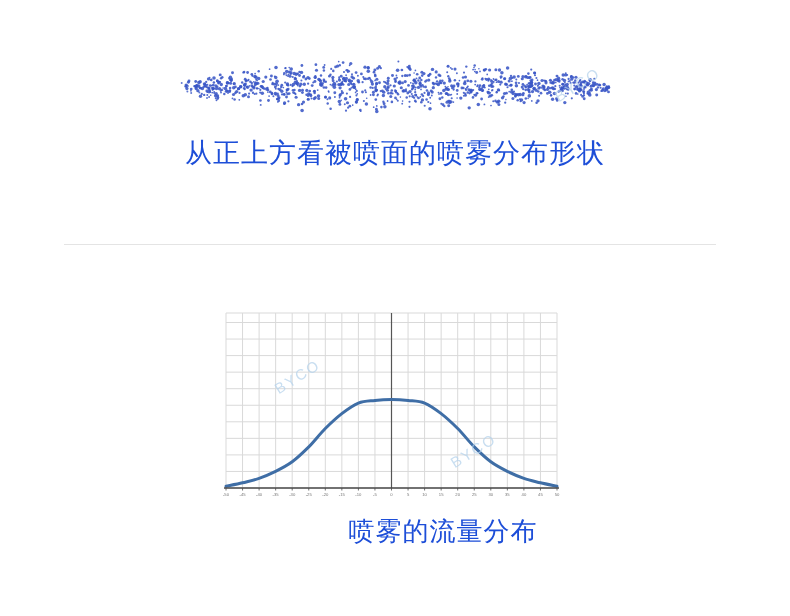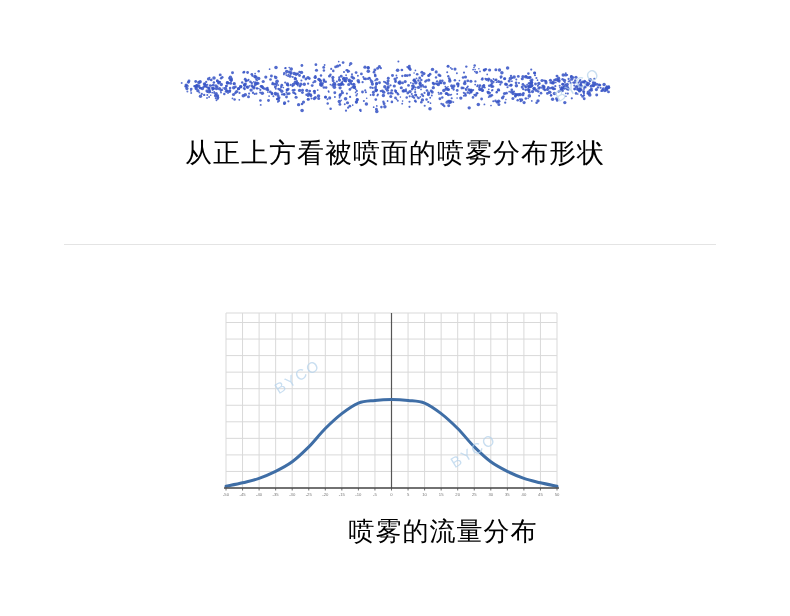--- a/index.html
+++ b/index.html
@@ -1,18 +1,18 @@
 <!DOCTYPE html>
 <html><head>
 <meta charset="utf-8">
 <style>
   html,body{margin:0;padding:0;background:#fff;}
   body{font-family:"Liberation Sans","DejaVu Sans",sans-serif;}
   .page{position:relative;width:790px;height:616px;background:#fff;overflow:hidden;}
-  .caption{position:absolute;left:0;width:790px;text-align:center;color:#000000;
+  .caption{position:absolute;left:0;width:790px;text-align:center;color:#1d4ed8;
            font-size:27px;font-weight:500;letter-spacing:1px;}
   .caption-top{top:135px;}
   .caption-bottom{top:514px;font-size:26px;margin-left:48px;}
   .divider{position:absolute;top:244px;left:64px;width:652px;height:1px;background:#e4e4e4;}
   .wm{position:absolute;color:#b6d3ec;font-size:15px;letter-spacing:2px;opacity:.75;
       transform:rotate(-32deg);font-weight:400;pointer-events:none;}
   .wm-scatter{left:552px;top:76px;}
   .wm-chart-1{left:272px;top:368px;}
   .wm-chart-2{left:448px;top:442px;}
   svg{position:absolute;display:block;}

